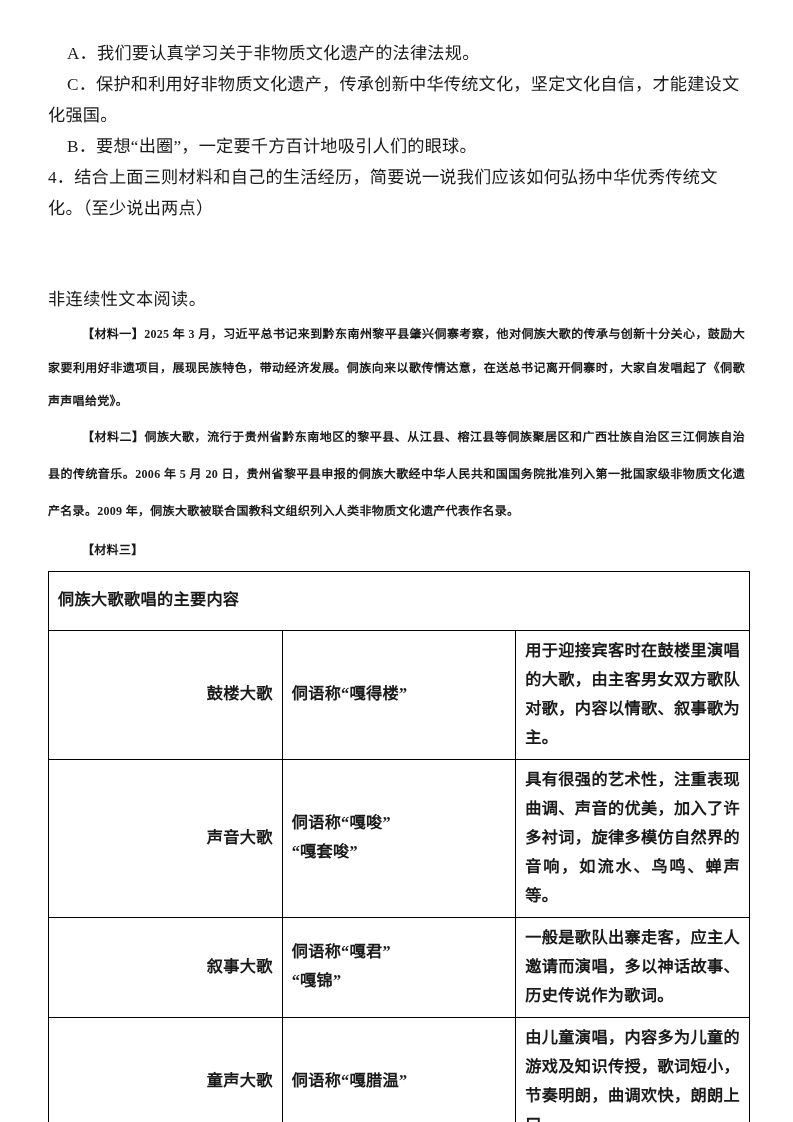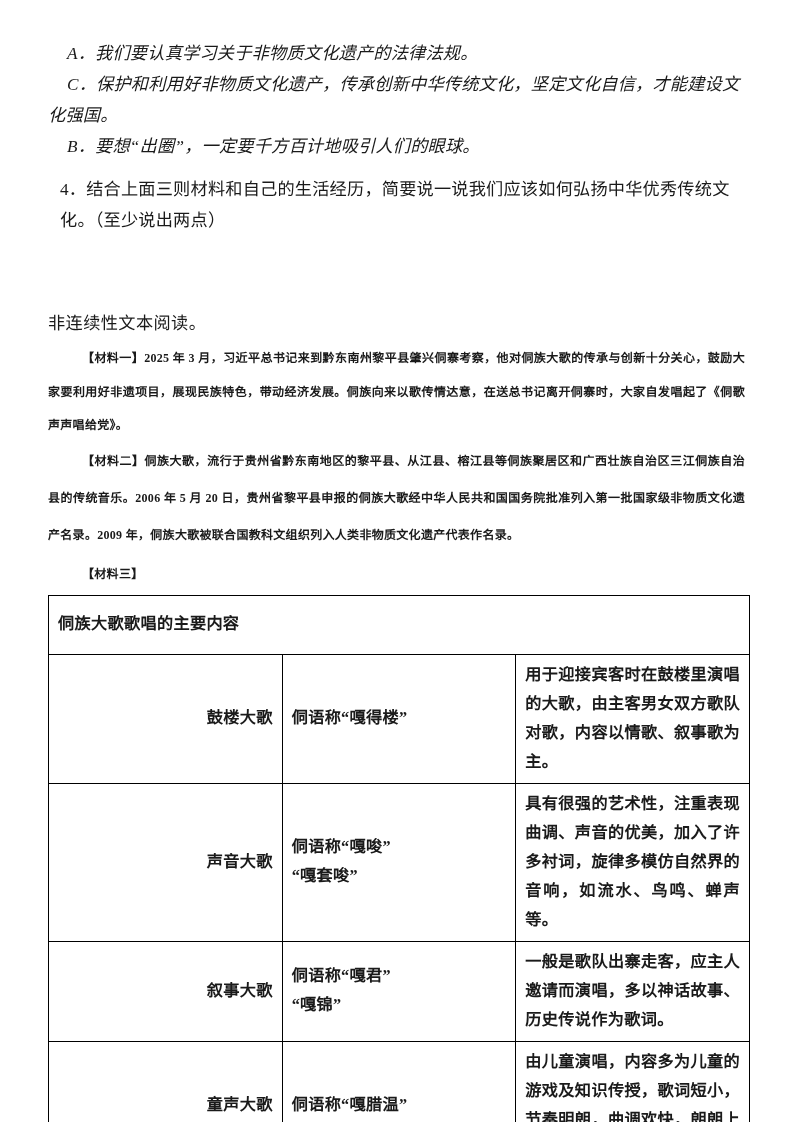--- a/index.html
+++ b/index.html
@@ -32,31 +32,30 @@
     padding: 0;
     list-style: none;
   }
   .opt {
     font-size: 17.2px;
     line-height: 31px;
     letter-spacing: 0.2px;
     text-indent: 19px;
     margin: 0;
     padding: 0 0 0 0;
-    font-style: italic;
   }
   .opt.hang {
     text-indent: 19px;
   }
 
   .question {
     font-size: 17.2px;
     line-height: 31px;
     letter-spacing: 0.2px;
-    margin: 12px;
+    margin: 0;
     text-indent: 0;
   }
 
   .gap-1 { height: 62px; }
 
   .section-title {
     font-size: 17.2px;
     line-height: 28px;
     font-weight: normal;
     letter-spacing: 0.4px;

